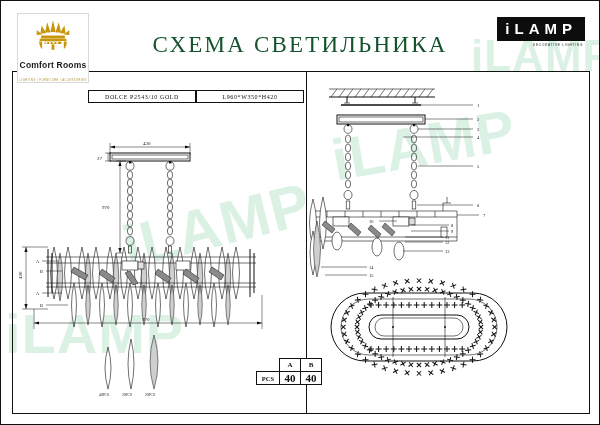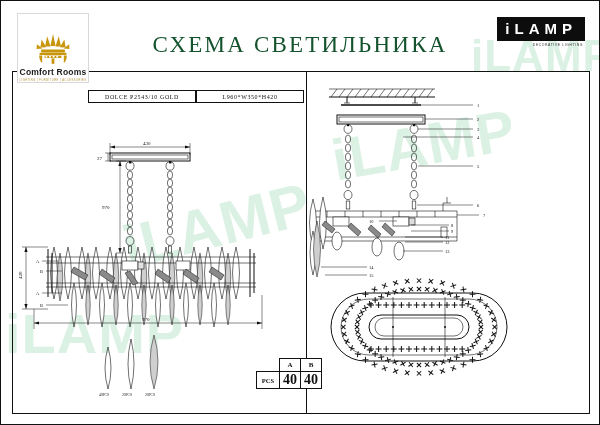--- a/index.html
+++ b/index.html
@@ -29,21 +29,21 @@
     z-index:1;
   }
   .wm1{left:4px;top:300px;font-size:56px;}
   .wm2{left:120px;top:190px;font-size:60px;transform:rotate(-14deg);}
   .wm3{left:330px;top:110px;font-size:58px;transform:rotate(-10deg);}
   .wm4{left:470px;top:30px;font-size:44px;}
   
   #logo-box{
     position:absolute;left:16px;top:12px;width:72px;height:70px;
     border:1px solid #d8d8d8;background:#fff;z-index:3;
-    display:flex;flex-direction:column;align-items:center;justify-content:flex-end;
+    display:flex;flex-direction:column;align-items:center;justify-content:space-between;
     padding-top:4px;box-sizing:border-box;
   }
   #logo-name{font-size:8.5px;color:#1b1b1b;font-weight:600;letter-spacing:.2px;margin-top:1px;}
   #logo-sub{font-size:2.6px;color:#b08a2e;letter-spacing:.5px;margin-top:2px;}
   
   #ilamp-box{position:absolute;right:14px;top:16px;z-index:3;text-align:right;}
   #ilamp-mark{background:#0d0d0d;display:inline-block;padding:3px 8px 3px 8px;}
   #ilamp-text{color:#fff;font-size:15px;font-weight:bold;letter-spacing:5px;line-height:1;}
   #ilamp-sub{font-size:3.4px;color:#333;letter-spacing:.6px;margin-top:2px;margin-right:2px;}
   
@@ -85,21 +85,21 @@
     position:absolute;left:255px;top:357px;z-index:5;
     border-collapse:collapse;background:#fff;
   }
   #abtable td,#abtable th{
     border:1px solid #111;
     font-family:"Liberation Serif", serif;
     font-size:7px;text-align:center;color:#111;
     padding:0;width:20px;height:12px;font-weight:bold;
   }
   #abtable td.lbl{width:22px;font-size:6.5px;}
-  #abtable td.num{font-size:14px;margin-left:13px;}
+  #abtable td.num{font-size:11px;margin-left:13px;}
   #abtable td.blank{border-left:none;border-top:none;border-bottom:none;}
 </style>
 </head>
 <body>
 
 <div id="page">
 
   <div class="wm wm1">iLAMP</div>
   <div class="wm wm2">iLAMP</div>
   <div class="wm wm3">iLAMP</div>

